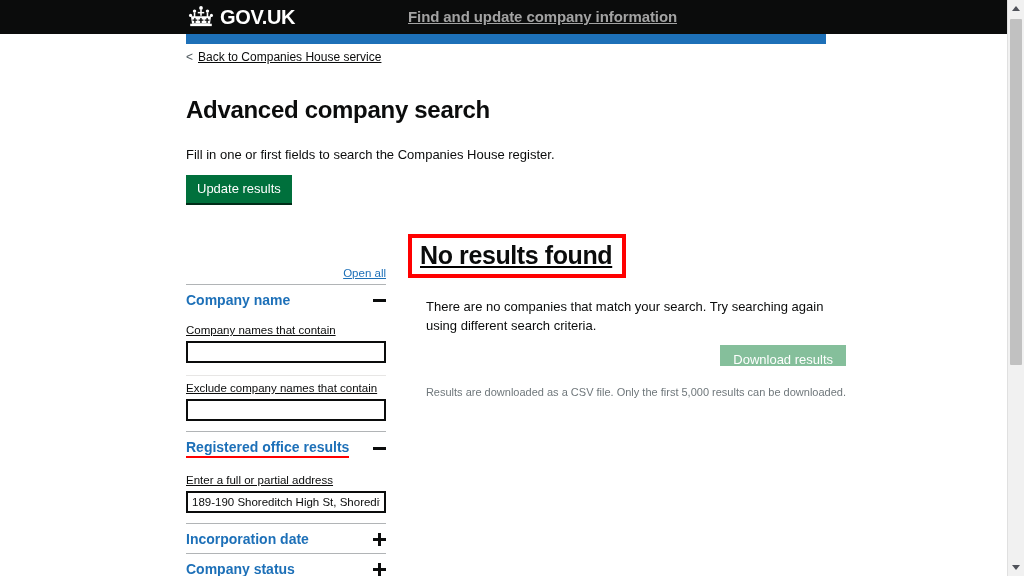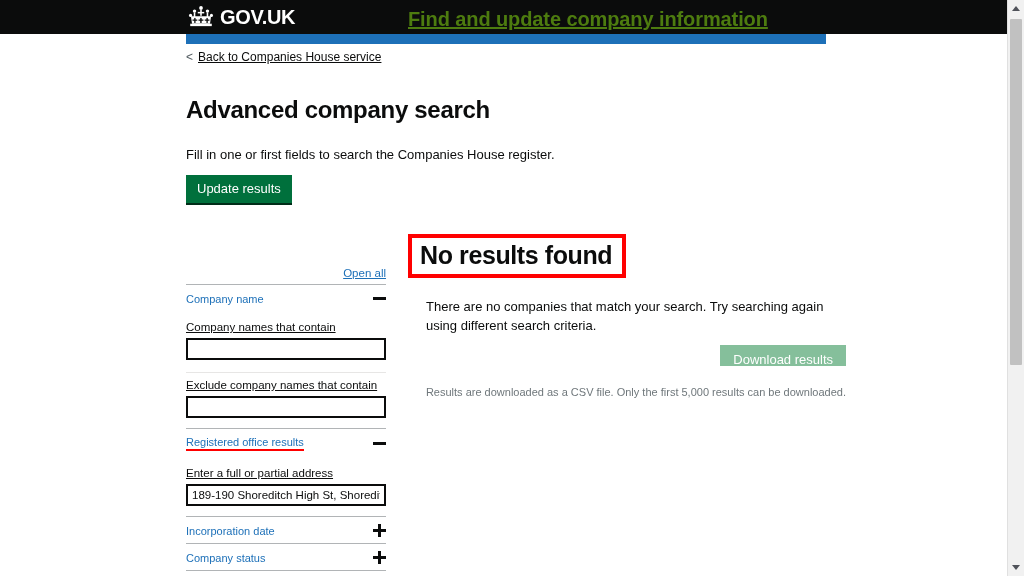--- a/index.html
+++ b/index.html
@@ -55,22 +55,22 @@
     font-weight: bold;
     letter-spacing: -0.3px;
     line-height: 1;
     text-decoration: underline;
     text-decoration-color: transparent;
   }
   .service-name {
     position: absolute;
     left: 222px;
     top: 8px;
-    color: #4d7c0f;
-    font-size: 20px;
+    color: #a3a3a3;
+    font-size: 15px;
     font-weight: bold;
     letter-spacing: -0.1px;
     white-space: nowrap;
   }
 
   
   .blue-bar {
     position: absolute;
     top: 34px;
     left: 186px;
@@ -195,22 +195,22 @@
   }
   .acc-header {
     position: relative;
     display: flex;
     align-items: center;
     justify-content: space-between;
     padding: 7px 0 6px 0;
     cursor: pointer;
   }
   .acc-title {
-    font-size: 11px;
-    font-weight: normal;
+    font-size: 14px;
+    font-weight: bold;
     color: #1d70b8;
     text-decoration: none;
   }
   .acc-title.annotated {
     border-bottom: 2px solid #ff0000;
     padding-bottom: 1px;
   }
   .acc-toggle {
     width: 13px;
     height: 13px;
@@ -272,20 +272,21 @@
     top: 190px;
     left: 222px;
     width: 438px;
   }
   .results-heading-wrap {
     position: relative;
     display: inline-block;
     border: 4px solid #ff0000;
     padding: 4px 10px 6px 8px;
     background: #ffffff;
+    text-decoration: underline;
   }
   .results-heading {
     margin: 0;
     font-size: 25px;
     font-weight: bold;
     color: #0b0c0c;
     letter-spacing: -0.4px;
     line-height: 1.05;
   }
   .results-body {

